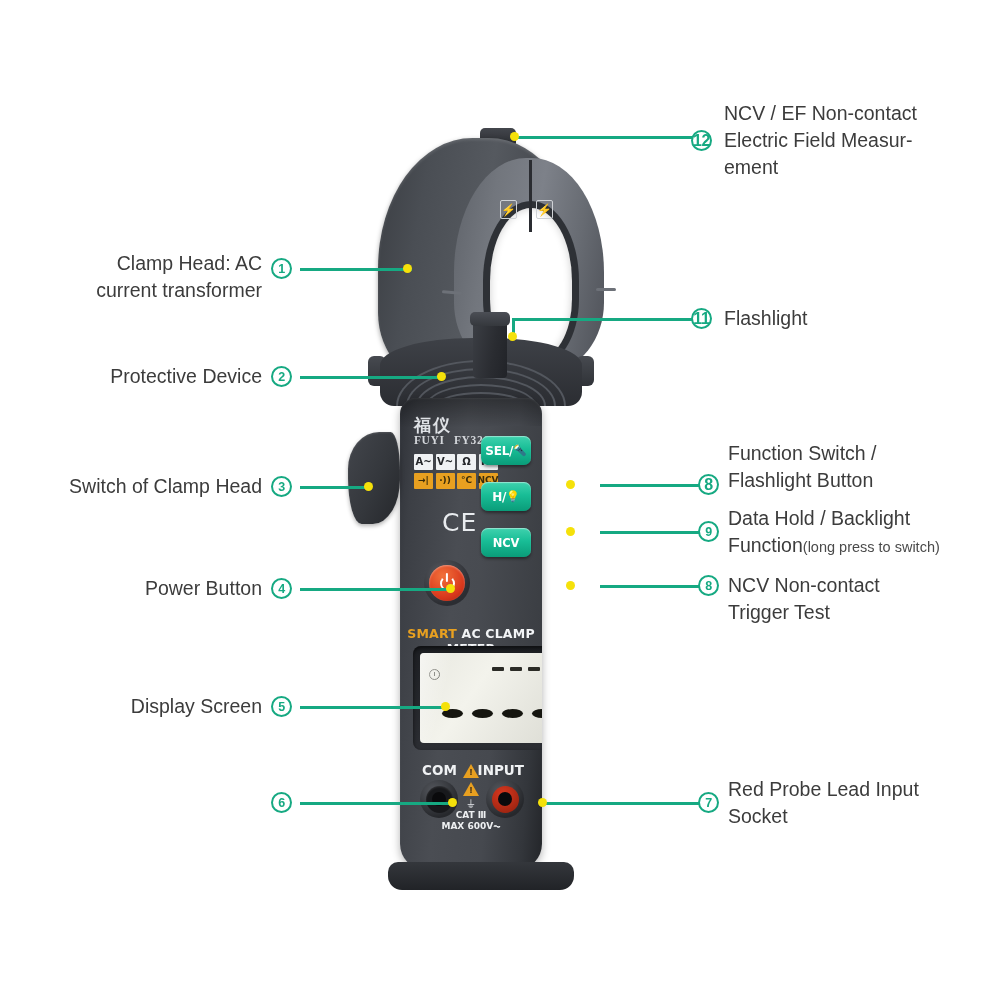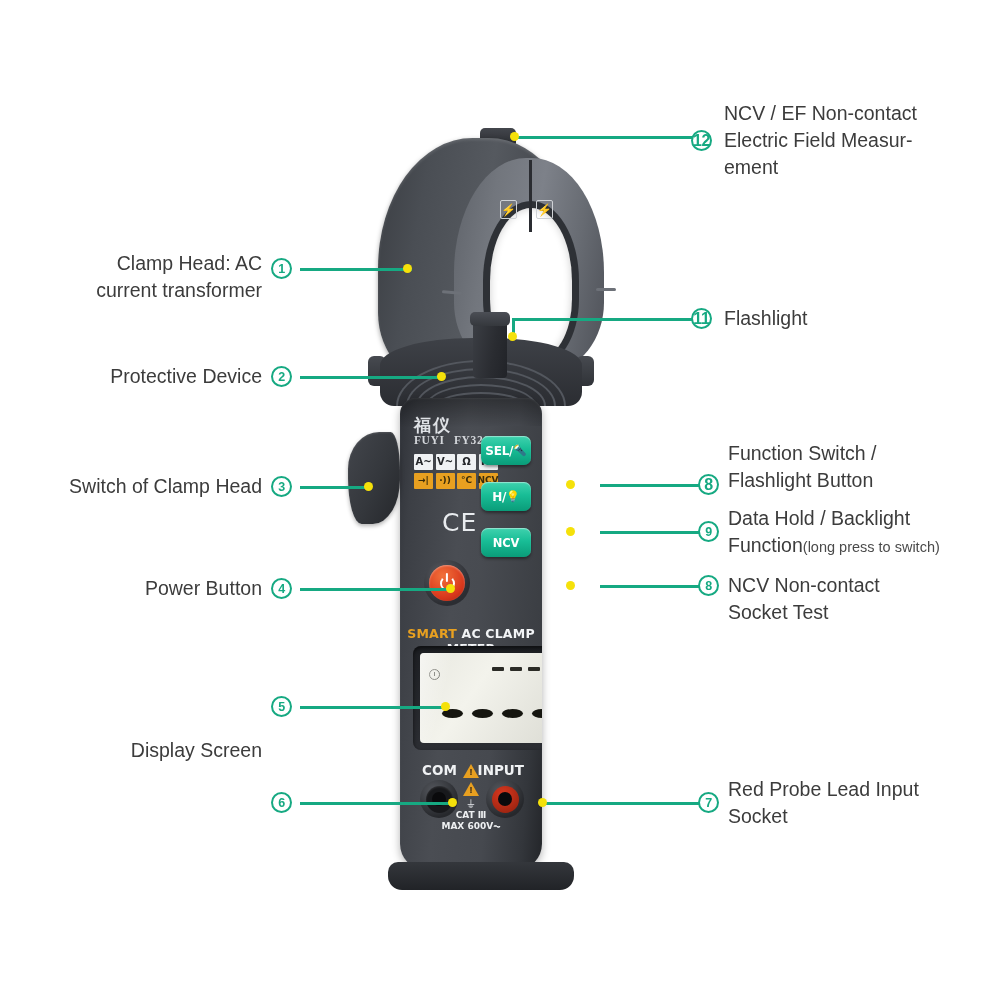--- a/index.html
+++ b/index.html
@@ -523,26 +523,26 @@
   <div class="bullet" style="left:698px; top:521px;">9</div>
   <div class="bullet wide" style="left:698px; top:474px;">8</div>
   <div class="bullet wide" style="left:691px; top:308px;">11</div>
   <div class="bullet wide" style="left:691px; top:130px;">12</div>
 
   <div class="label left" style="left:40px;  top:250px; width:222px;">Clamp Head: AC
 current transformer</div>
   <div class="label left" style="left:40px;  top:363px; width:222px;">Protective Device</div>
   <div class="label left" style="left:12px;  top:473px; width:250px;">Switch of Clamp Head</div>
   <div class="label left" style="left:40px;  top:575px; width:222px;">Power Button</div>
-  <div class="label left" style="left:40px;  top:693px; width:222px;margin-top:44px;">Display Screen</div>
+  <div class="label left" style="left:40px;  top:693px; width:222px;">Display Screen</div>
 
   <div class="label right" style="left:728px; top:776px; width:262px;">Red Probe Lead Input
 Socket</div>
   <div class="label right" style="left:728px; top:572px; width:262px;">NCV Non-contact
-Socket Test</div>
+Trigger Test</div>
   <div class="label right" style="left:728px; top:505px; width:268px;"><span>Data Hold / Backlight
 Function</span><span class="sub">(long press to switch)</span></div>
   <div class="label right" style="left:728px; top:440px; width:262px;">Function Switch /
 Flashlight Button</div>
   <div class="label right" style="left:724px; top:305px; width:262px;">Flashlight</div>
   <div class="label right" style="left:724px; top:100px; width:258px;">NCV / EF Non-contact
 Electric Field Measur-
 ement</div>
 
 </div>

